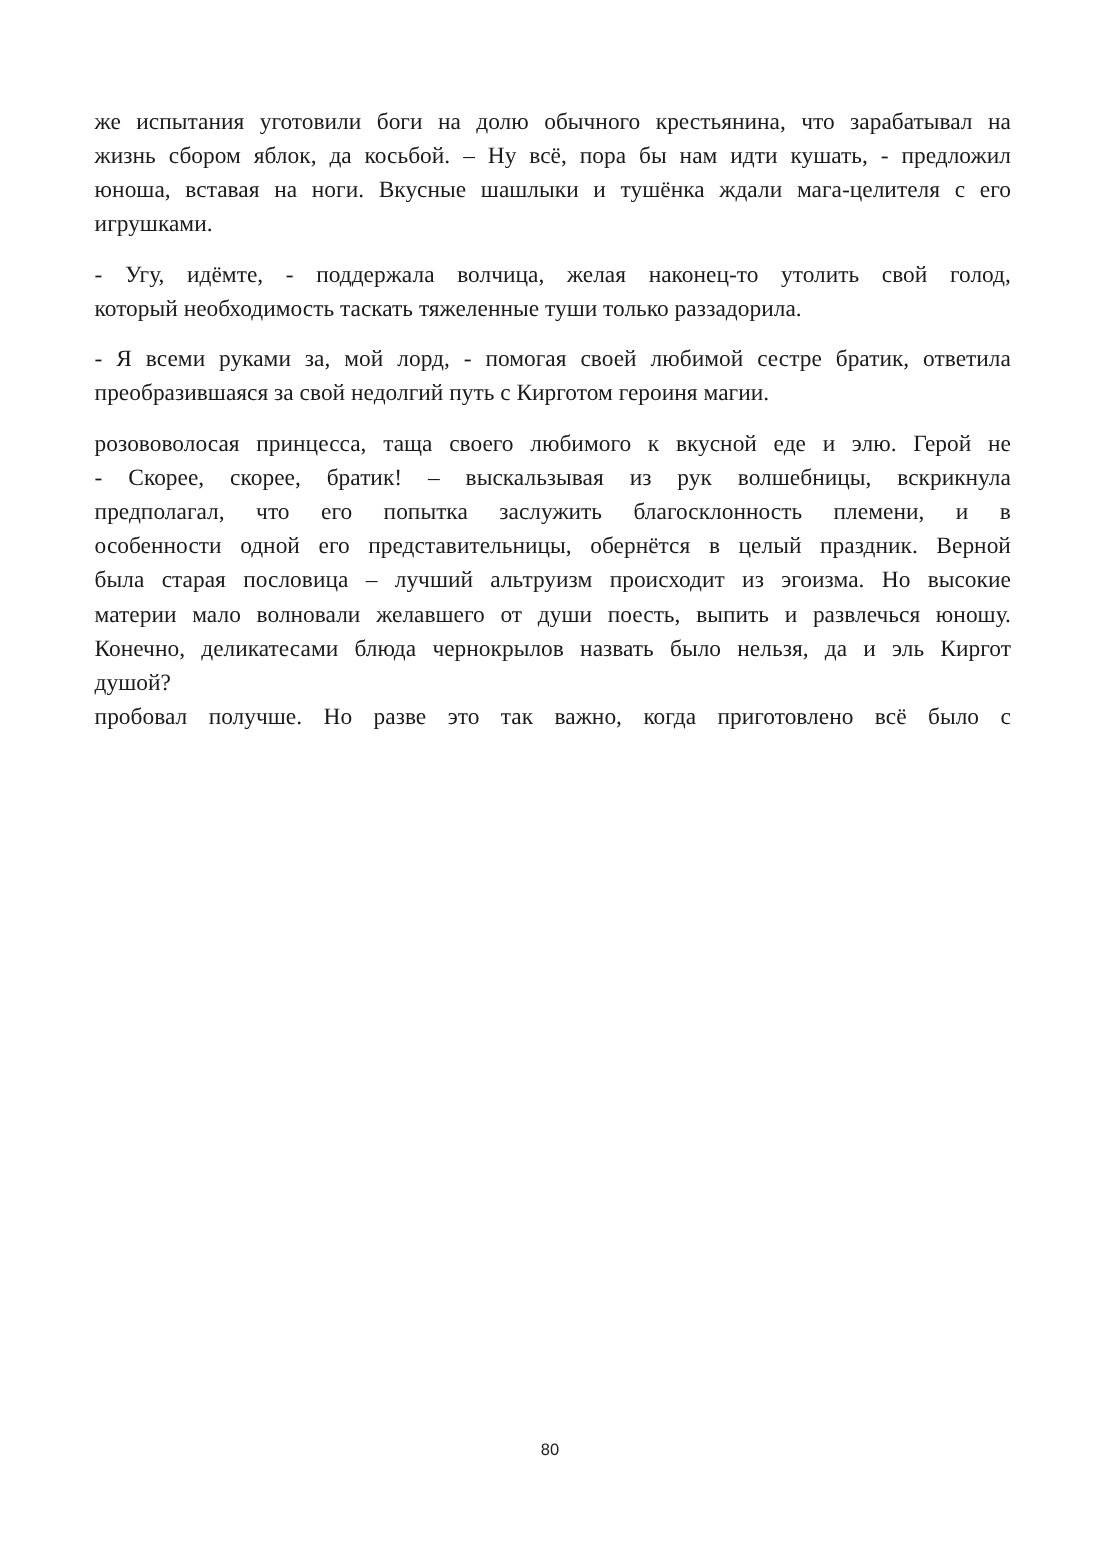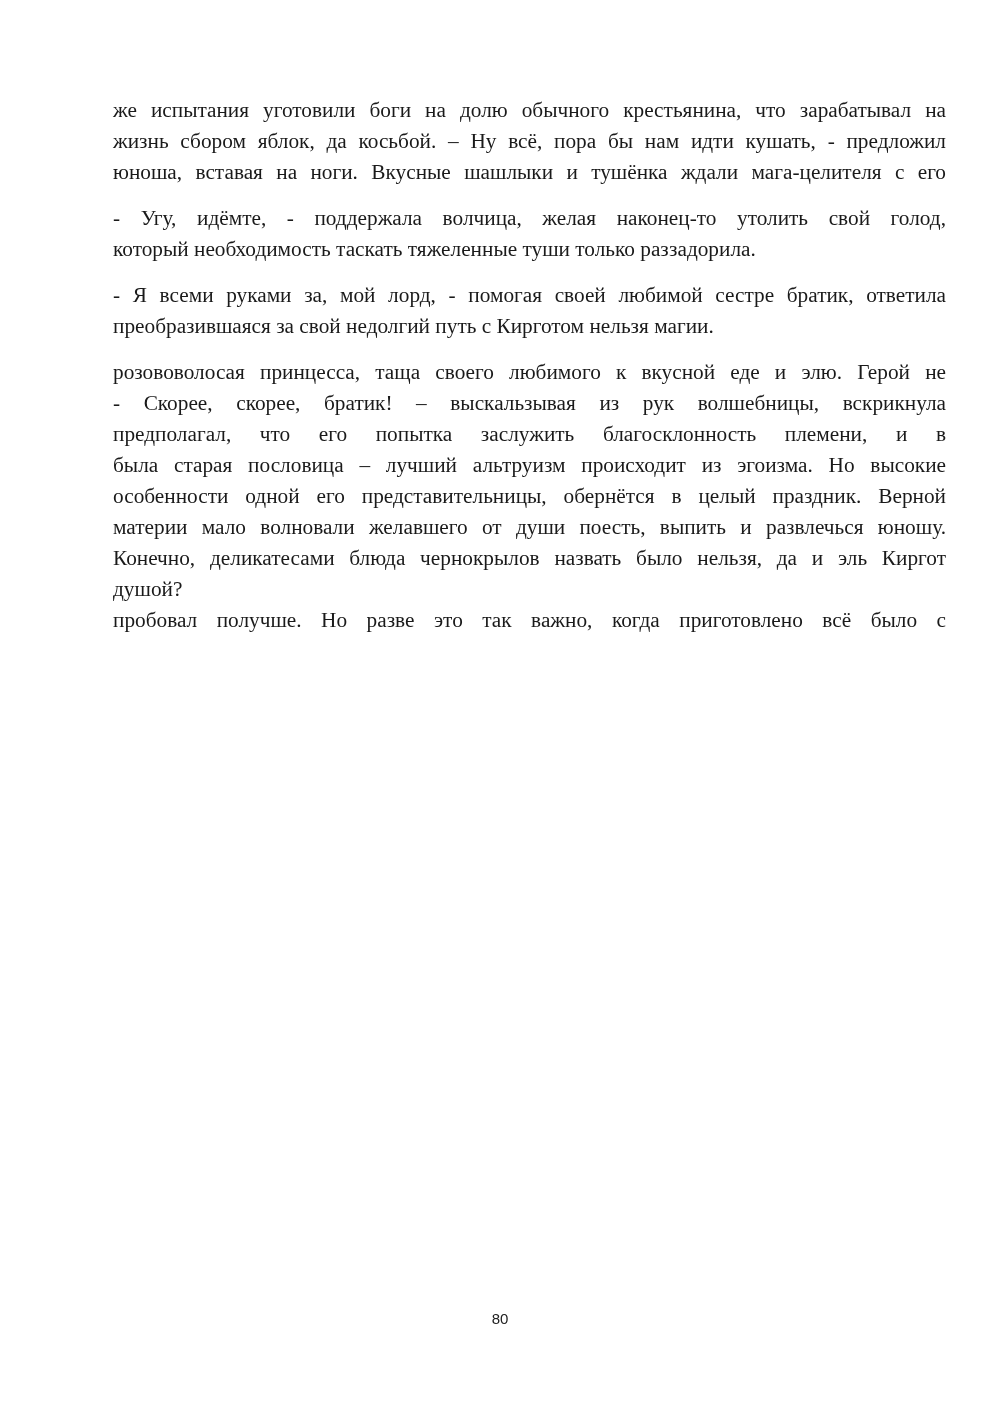--- a/index.html
+++ b/index.html
@@ -8,21 +8,21 @@
       background: #ffffff;
     }
     body {
       width: 1000px;
       height: 1414px;
       position: relative;
       overflow: hidden;
     }
     .page {
       position: absolute;
-      left: 113px;
+      left: 86px;
       top: 95px;
       width: 833px;
     }
     .para {
       font-family: "Liberation Serif", "DejaVu Serif", serif;
       font-size: 21.3px;
       line-height: 31px;
       color: #1a1a1a;
       text-align: justify;
       margin: 0 0 15px 0;
@@ -49,35 +49,36 @@
     }
   </style>
 </head>
 <body>
 
 <div class="page">
   <p class="para">
     <span class="line">же испытания уготовили боги на долю обычного крестьянина, что зарабатывал на</span>
     <span class="line">жизнь сбором яблок, да косьбой. – Ну всё, пора бы нам идти кушать, - предложил</span>
     <span class="line">юноша, вставая на ноги. Вкусные шашлыки и тушёнка ждали мага-целителя с его</span>
+    <span class="line last">игрушками.</span>
   </p>
   <p class="para">
     <span class="line">- Угу, идёмте, - поддержала волчица, желая наконец-то утолить свой голод,</span>
     <span class="line last">который необходимость таскать тяжеленные туши только раззадорила.</span>
   </p>
   <p class="para">
     <span class="line">- Я всеми руками за, мой лорд, - помогая своей любимой сестре братик, ответила</span>
-    <span class="line last">преобразившаяся за свой недолгий путь с Кирготом нельзя магии.</span>
+    <span class="line last">преобразившаяся за свой недолгий путь с Кирготом героиня магии.</span>
   </p>
   <p class="para">
     <span class="line">розововолосая принцесса, таща своего любимого к вкусной еде и элю. Герой не</span>
     <span class="line">- Скорее, скорее, братик! – выскальзывая из рук волшебницы, вскрикнула</span>
     <span class="line">предполагал, что его попытка заслужить благосклонность племени, и в</span>
+    <span class="line">особенности одной его представительницы, обернётся в целый праздник. Верной</span>
     <span class="line">была старая пословица – лучший альтруизм происходит из эгоизма. Но высокие</span>
-    <span class="line">особенности одной его представительницы, обернётся в целый праздник. Верной</span>
     <span class="line">материи мало волновали желавшего от души поесть, выпить и развлечься юношу.</span>
     <span class="line">Конечно, деликатесами блюда чернокрылов назвать было нельзя, да и эль Киргот</span>
     <span class="line last">душой?</span>
     <span class="line">пробовал получше. Но разве это так важно, когда приготовлено всё было с</span>
   </p>
 </div>
 
 <div class="page-number">80</div>
 
 </body></html>

